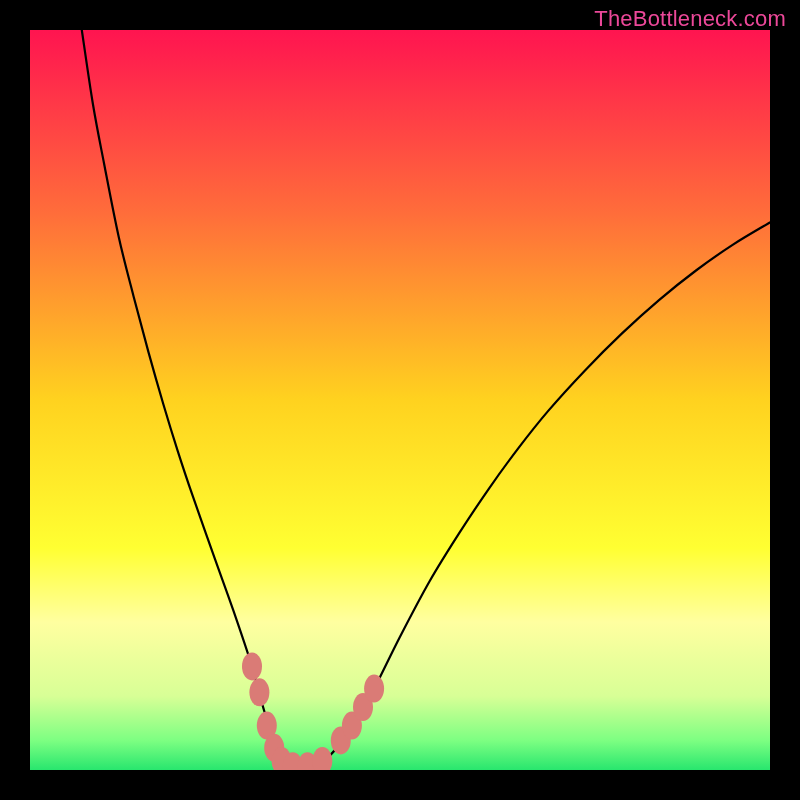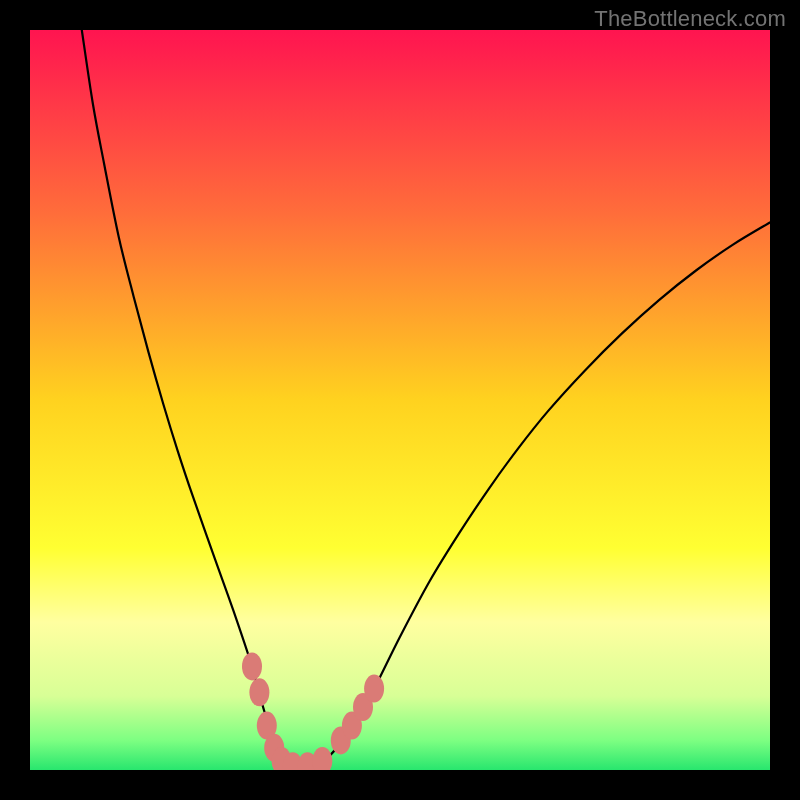--- a/index.html
+++ b/index.html
@@ -14,21 +14,21 @@
   .stage {
     position: relative;
     width: 800px;
     height: 800px;
     background: #000;
   }
   .watermark {
     position: absolute;
     top: 6px;
     right: 14px;
-    color: #737373;
+    color: #ec4899;
     font-size: 22px;
     letter-spacing: 0.2px;
     font-weight: 400;
     z-index: 10;
   }
   .plot-wrap {
     position: absolute;
     left: 30px;
     top: 30px;
     width: 740px;

